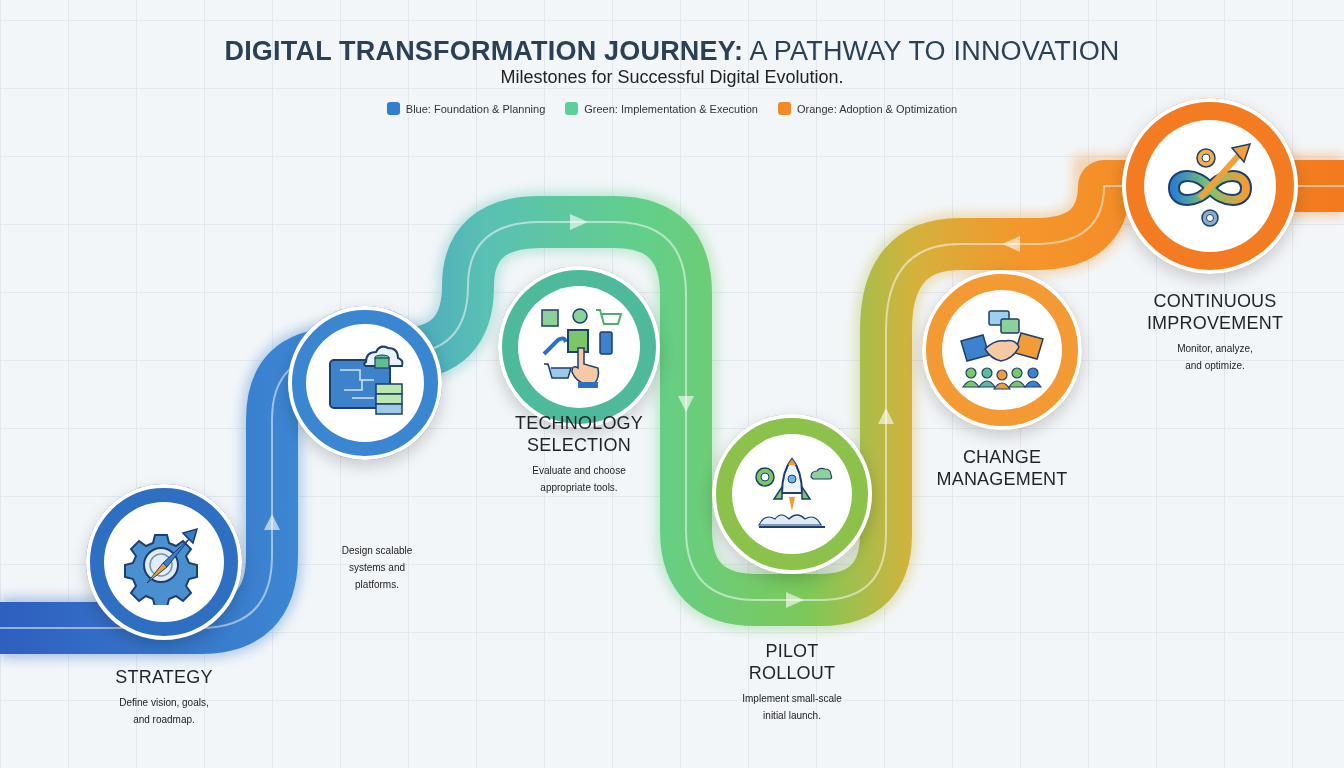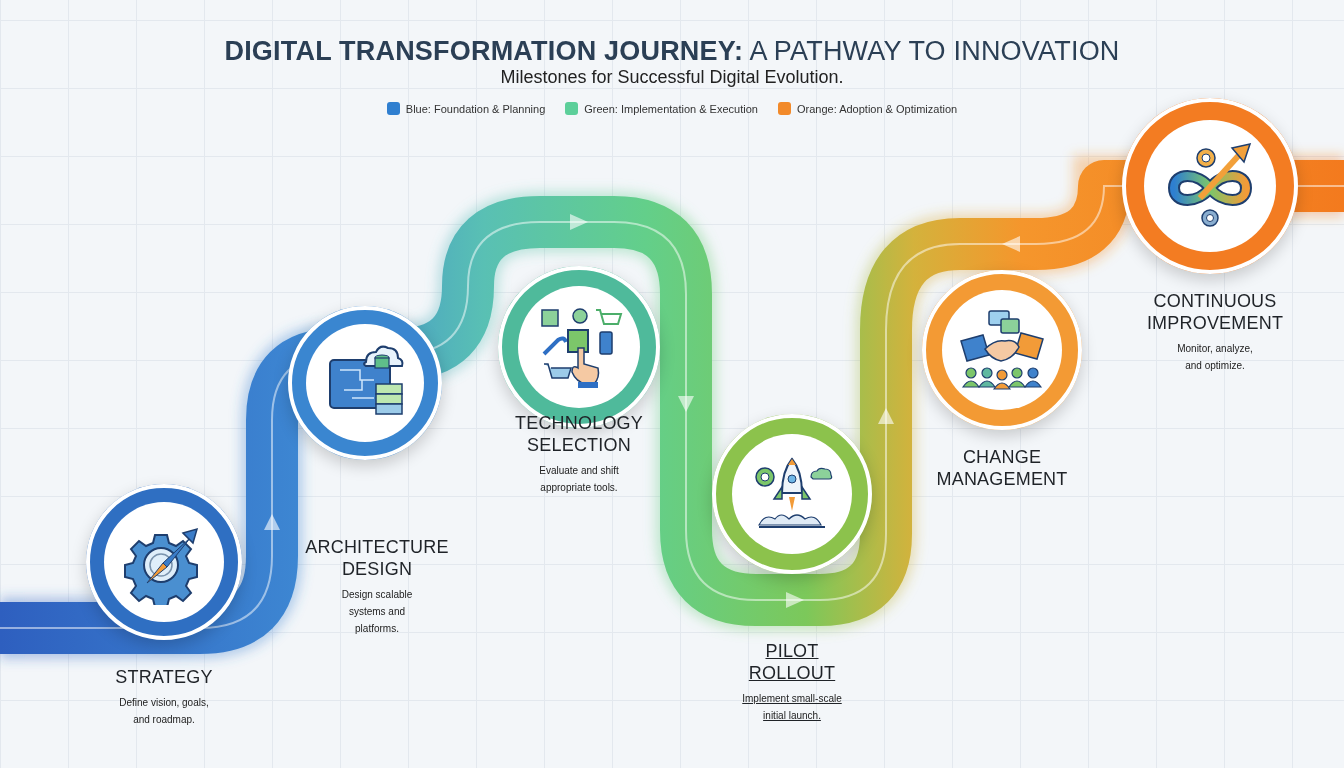--- a/index.html
+++ b/index.html
@@ -126,24 +126,20 @@
       <path d="M44 22 q0 -10 10 -10 q4 -8 12 -4 q10 0 10 10 q6 2 4 8 h-36 q-4 -2 0 -4z" fill="#e8f3fc" stroke="#1e3e6e" stroke-width="2"></path>
       <ellipse cx="60" cy="18" rx="7" ry="3" fill="#5fbf8a" stroke="#1e3e6e" stroke-width="1.2"></ellipse>
       <rect x="53" y="18" width="14" height="10" fill="#5fbf8a" stroke="#1e3e6e" stroke-width="1.2"></rect>
       <rect x="54" y="44" width="26" height="10" fill="#bde7b0" stroke="#1e3e6e" stroke-width="1.5"></rect>
       <rect x="54" y="54" width="26" height="10" fill="#bde7b0" stroke="#1e3e6e" stroke-width="1.5"></rect>
       <rect x="54" y="64" width="26" height="10" fill="#9ccbe9" stroke="#1e3e6e" stroke-width="1.5"></rect>
     </svg>
   </div>
 </div>
 <div class="label" style="left:292px;top:536px;width:170px;">
-  <div class="h">
-    <div>ARCHITECTURE</div>
-    <div>DESIGN</div>
-  </div>
   <div class="d">
     <div>Design scalable</div>
     <div>systems and</div>
     <div>platforms.</div>
   </div>
 </div>
 
 <div class="node" style="left:498px;top:266px;width:162px;height:162px;background:#4fba9b;">
   <div class="ring"></div>
   <div class="inner" style="left:20px;top:20px;width:122px;height:122px;">
@@ -159,21 +155,21 @@
       <rect x="44" y="80" width="20" height="6" fill="#2e6fc4"></rect>
     </svg>
   </div>
 </div>
 <div class="label" style="left:494px;top:412px;width:170px;">
   <div class="h">
     <div>TECHNOLOGY</div>
     <div>SELECTION</div>
   </div>
   <div class="d">
-    <div>Evaluate and shift</div>
+    <div>Evaluate and choose</div>
     <div>appropriate tools.</div>
   </div>
 </div>
 
 <div class="node" style="left:712px;top:414px;width:160px;height:160px;background:#8cc24c;">
   <div class="ring"></div>
   <div class="inner" style="left:20px;top:20px;width:120px;height:120px;">
     <svg width="86" height="86" viewBox="0 0 86 86">
       <circle cx="16" cy="26" r="9" fill="#7cc66a" stroke="#1e3e6e" stroke-width="1.5"></circle>
       <circle cx="16" cy="26" r="4" fill="#fff" stroke="#1e3e6e" stroke-width="1"></circle>
@@ -181,21 +177,21 @@
       <path d="M43 8 q10 12 10 34 h-20 q0 -22 10 -34z" fill="#eef4fa" stroke="#1e3e6e" stroke-width="2"></path>
       <path d="M39 14 h8 l-4 -6z" fill="#f29b38"></path>
       <circle cx="43" cy="28" r="4" fill="#6fb6e6" stroke="#1e3e6e" stroke-width="1"></circle>
       <path d="M33 36 l-8 12 h8z M53 36 l8 12 h-8z" fill="#7cc66a" stroke="#1e3e6e" stroke-width="1.5"></path>
       <path d="M40 46 h6 l-3 14z" fill="#f29b38"></path>
       <path d="M10 74 q6 -12 16 -6 q6 -8 14 0 q8 -8 16 0 q10 -6 16 6z" fill="#dfeaf5" stroke="#1e3e6e" stroke-width="1.2"></path>
       <line x1="10" y1="76" x2="76" y2="76" stroke="#1e3e6e" stroke-width="2"></line>
     </svg>
   </div>
 </div>
-<div class="label" style="left:702px;top:640px;width:180px;text-decoration:underline;">
+<div class="label" style="left:702px;top:640px;width:180px;">
   <div class="h">
     <div>PILOT</div>
     <div>ROLLOUT</div>
   </div>
   <div class="d">
     <div>Implement small-scale</div>
     <div>initial launch.</div>
   </div>
 </div>
 

